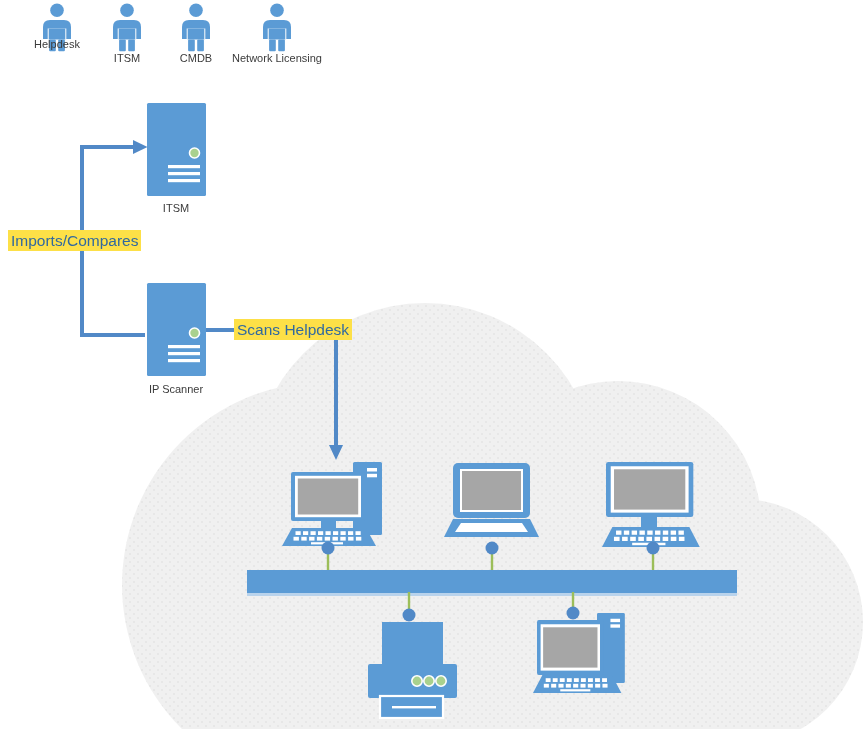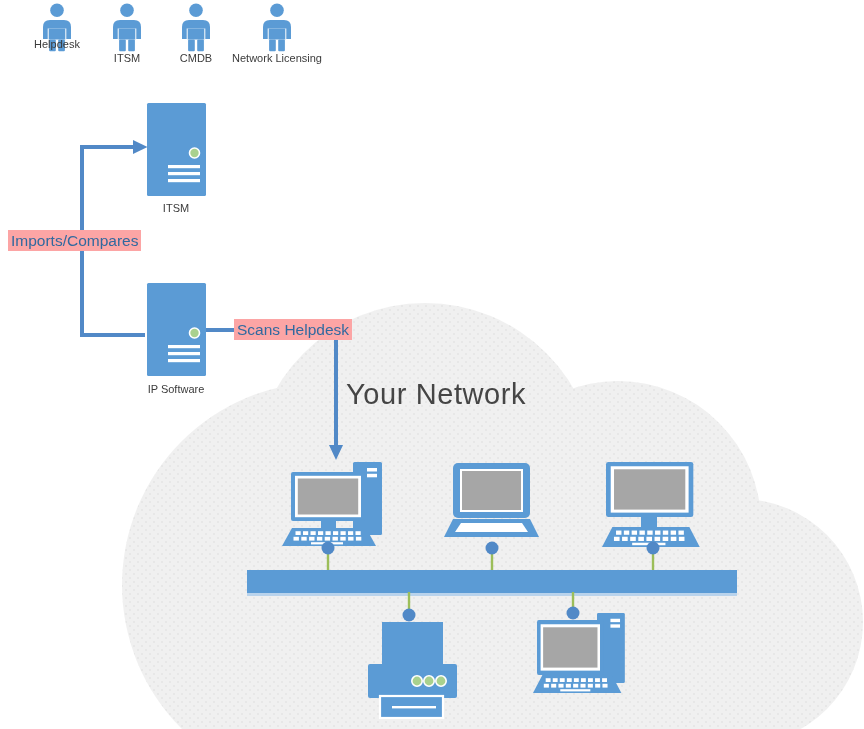--- a/index.html
+++ b/index.html
@@ -8,21 +8,21 @@
     --text-dark:#3B3B3B; --label-blue:#31699F;
   }
   html,body{margin:0;padding:0;}
   body{
     width:864px;height:729px;position:relative;overflow:hidden;background:#ffffff;
     font-family:"Liberation Sans", sans-serif;
   }
   .stage{position:absolute;left:0;top:0;width:864px;height:729px;}
   .lbl{position:absolute;white-space:nowrap;}
   .lbl-small{font-size:11px;color:var(--text-dark,#3B3B3B);text-align:center;}
-  .lbl-blue{font-size:15.5px;color:var(--label-blue,#31699F);background:#fca5a5;padding:1px 3px;line-height:1.25;}
+  .lbl-blue{font-size:15.5px;color:var(--label-blue,#31699F);background:#fde047;padding:1px 3px;line-height:1.25;}
   .lbl-title{font-size:29px;color:#454545;letter-spacing:0.6px;font-weight:400;}
 </style>
 </head>
 <body>
 
 <div class="stage">
 <svg width="864" height="729" viewBox="0 0 864 729" xmlns="http://www.w3.org/2000/svg">
   <defs>
     <pattern id="dots" width="8" height="8" patternUnits="userSpaceOnUse">
       <rect width="8" height="8" fill="var(--cloud-fill,#F0F0F0)"></rect>
@@ -167,19 +167,18 @@
   </g>
 </svg>
 
   
   <div class="lbl lbl-small" style="left:17px;top:38px;width:80px;">Helpdesk</div>
   <div class="lbl lbl-small" style="left:87px;top:52px;width:80px;">ITSM</div>
   <div class="lbl lbl-small" style="left:156px;top:52px;width:80px;">CMDB</div>
   <div class="lbl lbl-small" style="left:217px;top:52px;width:120px;">Network Licensing</div>
 
   <div class="lbl lbl-small" style="left:136px;top:202px;width:80px;">ITSM</div>
-  <div class="lbl lbl-small" style="left:136px;top:383px;width:80px;">IP Software</div>
+  <div class="lbl lbl-small" style="left:136px;top:383px;width:80px;">IP Scanner</div>
 
   <div class="lbl lbl-blue" style="left:8px;top:230px;">Imports/Compares</div>
   <div class="lbl lbl-blue" style="left:234px;top:319px;">Scans Helpdesk</div>
 
-  <div class="lbl lbl-title" style="left:346px;top:378px;">Your Network</div>
 </div>
 
 </body></html>

